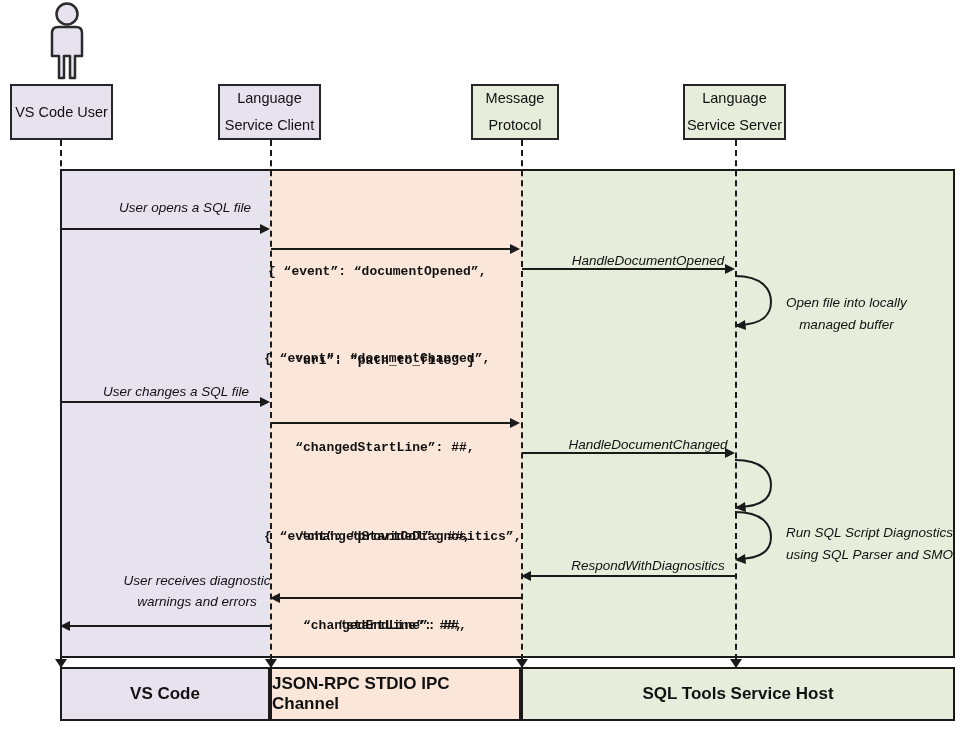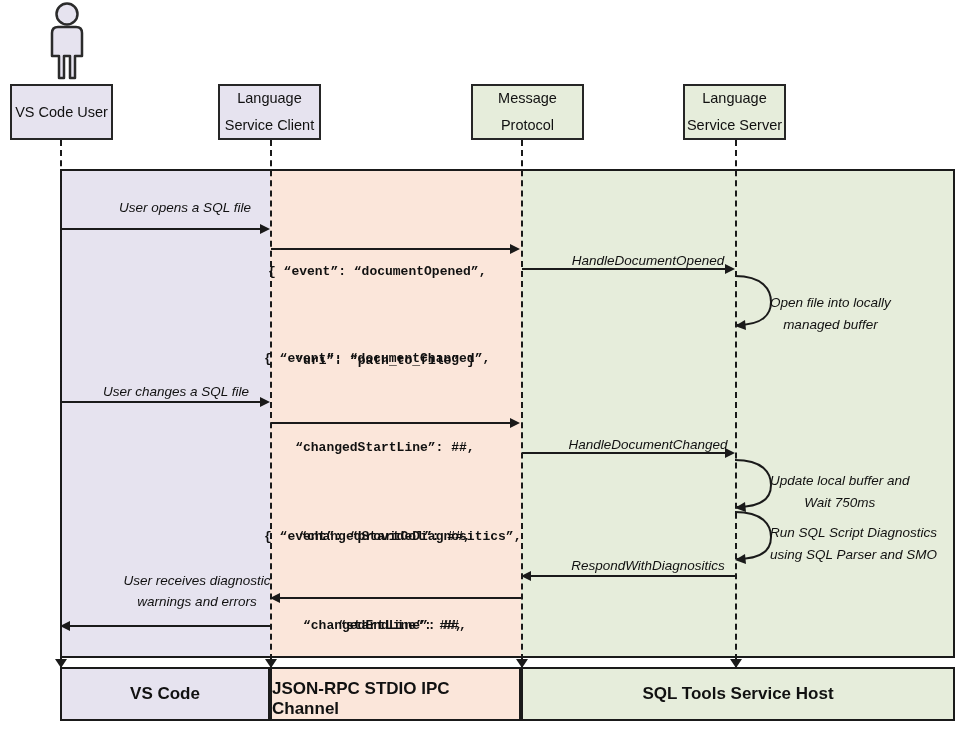--- a/index.html
+++ b/index.html
@@ -113,20 +113,21 @@
     margin-left: 20px;
   }
   .note-label {
     position: absolute;
     font-style: italic;
     font-size: 13.5px;
     color: #111;
     line-height: 1.6;
     white-space: nowrap;
     text-align: center;
+    margin-left: 16px;
   }
   .json-block {
     position: absolute;
     font-family: "Liberation Mono", "DejaVu Sans Mono", monospace;
     font-size: 13px;
     font-weight: bold;
     color: #111;
     line-height: 2.28;
     white-space: pre;
     text-align: center;
@@ -147,21 +148,21 @@
 
   <div class="participant-box client-side" style="left:10px; top:84px; width:103px; height:56px;">
     <div>VS Code User</div>
   </div>
 
   <div class="participant-box client-side" style="left:218px; top:84px; width:103px; height:56px;">
     <div>Language</div>
     <div>Service Client</div>
   </div>
 
-  <div class="participant-box server-side" style="left:471px; top:84px; width:113px; height:56px;">
+  <div class="participant-box server-side" style="left:471px; top:84px; width:88px; height:56px;">
     <div>Message</div>
     <div>Protocol</div>
   </div>
 
   <div class="participant-box server-side" style="left:683px; top:84px; width:103px; height:56px;">
     <div>Language</div>
     <div>Service Server</div>
   </div>
 
   <div class="band vscode" style="left:60px; top:169px; width:210px; height:489px;"></div>
@@ -225,24 +226,20 @@
   <div class="msg-label" style="left:521px; top:435px; width:214px;">HandleDocumentChanged</div>
   <div class="arrow-line" style="left:522px; top:452px; width:203px;"></div>
   <div class="arrow-head right" style="left:725px; top:448px;"></div>
 
   <div class="self-loop" style="left:733px; top:456px;">
     <svg width="46" height="58" viewBox="0 0 46 58" xmlns="http://www.w3.org/2000/svg">
       <path d="M2 4 C 30 4, 38 17, 38 29 C 38 41, 30 51, 4 51" fill="none" stroke="#1a1a1a" stroke-width="2"></path>
       <polygon points="12,46 2,52 13,56" fill="#1a1a1a"></polygon>
     </svg>
   </div>
-  <div class="note-label" style="left:770px; top:470px;">
-    <div>Update local buffer and</div>
-    <div>Wait 750ms</div>
-  </div>
 
   <div class="self-loop" style="left:733px; top:508px;">
     <svg width="46" height="58" viewBox="0 0 46 58" xmlns="http://www.w3.org/2000/svg">
       <path d="M2 4 C 30 4, 38 17, 38 29 C 38 41, 30 51, 4 51" fill="none" stroke="#1a1a1a" stroke-width="2"></path>
       <polygon points="12,46 2,52 13,56" fill="#1a1a1a"></polygon>
     </svg>
   </div>
   <div class="note-label" style="left:770px; top:522px;">
     <div>Run SQL Script Diagnostics</div>
     <div>using SQL Parser and SMO</div>
@@ -267,20 +264,20 @@
   <div class="msg-label" style="left:72px; top:571px; width:210px;">
     <div>User receives diagnostic</div>
     <div>warnings and errors</div>
   </div>
   <div class="arrow-line" style="left:70px; top:625px; width:200px;"></div>
   <div class="arrow-head left" style="left:60px; top:621px;"></div>
 
   <div class="footer-box vscode" style="left:60px; top:667px; width:210px; height:54px;">
     <span>VS Code</span>
   </div>
-  <div class="footer-box ipc" style="left:270px; top:667px; width:251px; height:54px;align-items:flex-end;">
+  <div class="footer-box ipc" style="left:270px; top:667px; width:251px; height:54px;">
     <span>JSON-RPC STDIO IPC Channel</span>
   </div>
   <div class="footer-box host" style="left:521px; top:667px; width:434px; height:54px;">
     <span>SQL Tools Service Host</span>
   </div>
 
 </div>
 
 </body></html>

